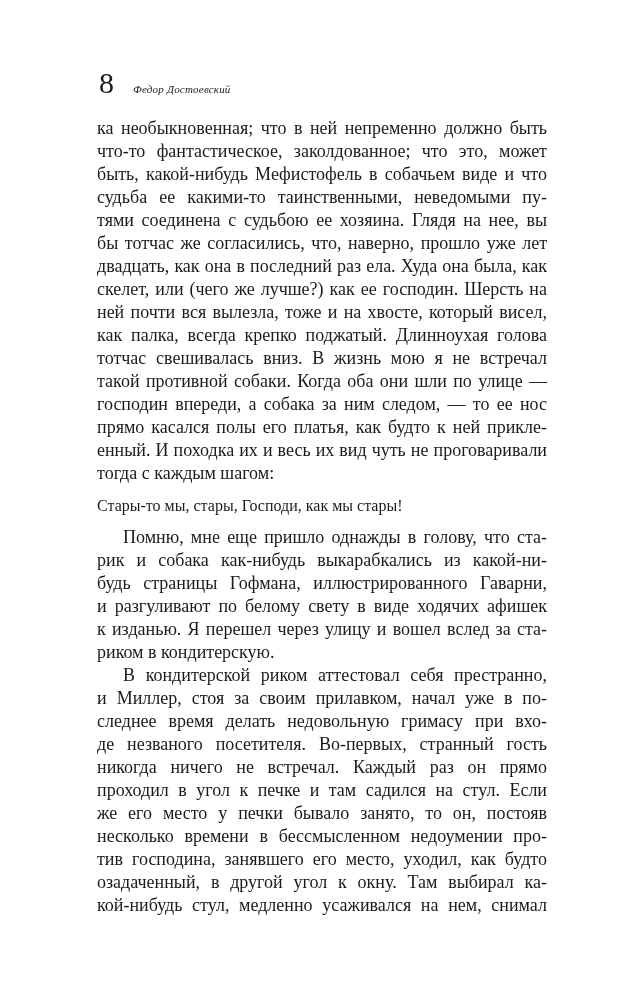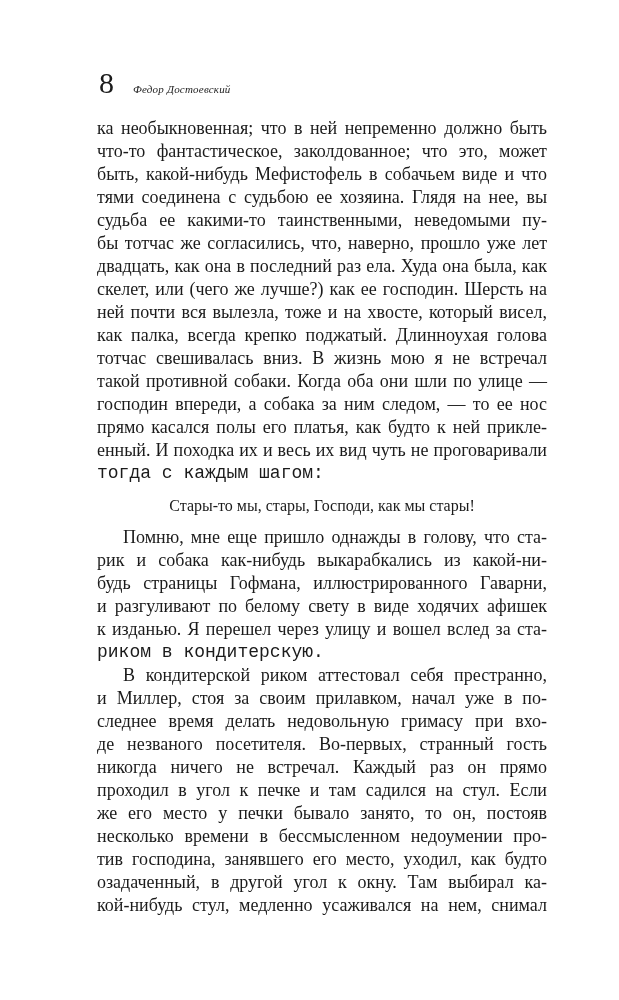--- a/index.html
+++ b/index.html
@@ -41,46 +41,46 @@
     width: 450px;
     font-size: 18px;
     line-height: 23px;
   }
   .para { margin: 0; }
   .line {
     text-align: justify;
     text-align-last: justify;
     white-space: normal;
   }
-  .line.last { text-align-last: left; font-family: Liberation Mono, monospace; }
+  .line.last { text-align-last: left; }
   .para.indent .line:first-child { text-indent: 26px; }
   .verse {
     margin: 9px 0;
     font-size: 16px;
-    text-align: center;
+    text-align: left;
   }
 </style>
 </head>
 <body>
 
 <div class="page">
 
   <div class="running-head">
     <span class="page-number">8</span>
     <span class="author-name">Федор Достоевский</span>
   </div>
 
   <div class="text-block">
 
     <div class="para">
         <div class="line">ка необыкновенная; что в ней непременно должно быть</div>
         <div class="line">что-то фантастическое, заколдованное; что это, может</div>
         <div class="line">быть, какой-нибудь Мефистофель в собачьем виде и что</div>
+        <div class="line">судьба ее какими-то таинственными, неведомыми пу-</div>
         <div class="line">тями соединена с судьбою ее хозяина. Глядя на нее, вы</div>
-        <div class="line">судьба ее какими-то таинственными, неведомыми пу-</div>
         <div class="line">бы тотчас же согласились, что, наверно, прошло уже лет</div>
         <div class="line">двадцать, как она в последний раз ела. Худа она была, как</div>
         <div class="line">скелет, или (чего же лучше?) как ее господин. Шерсть на</div>
         <div class="line">ней почти вся вылезла, тоже и на хвосте, который висел,</div>
         <div class="line">как палка, всегда крепко поджатый. Длинноухая голова</div>
         <div class="line">тотчас свешивалась вниз. В жизнь мою я не встречал</div>
         <div class="line">такой противной собаки. Когда оба они шли по улице —</div>
         <div class="line">господин впереди, а собака за ним следом, — то ее нос</div>
         <div class="line">прямо касался полы его платья, как будто к ней прикле-</div>
         <div class="line">енный. И походка их и весь их вид чуть не проговаривали</div>

